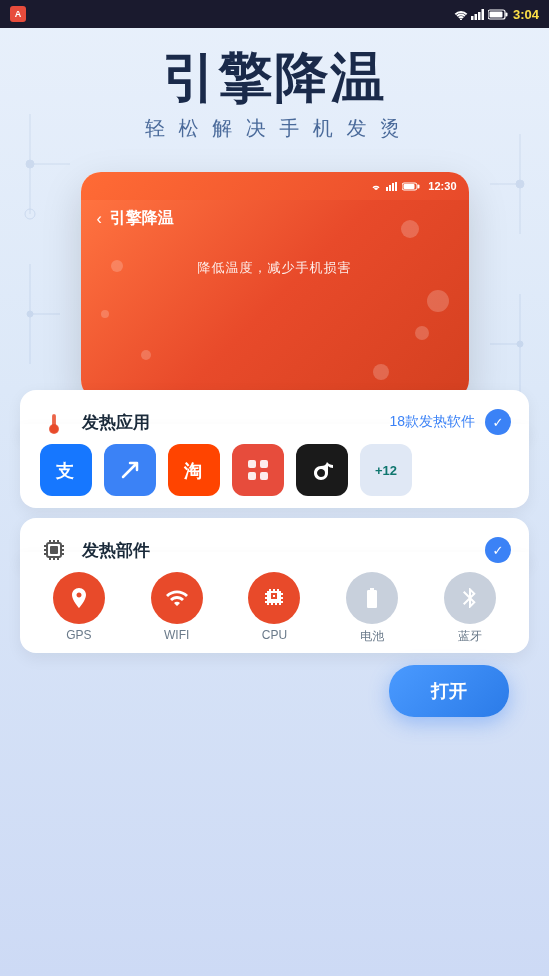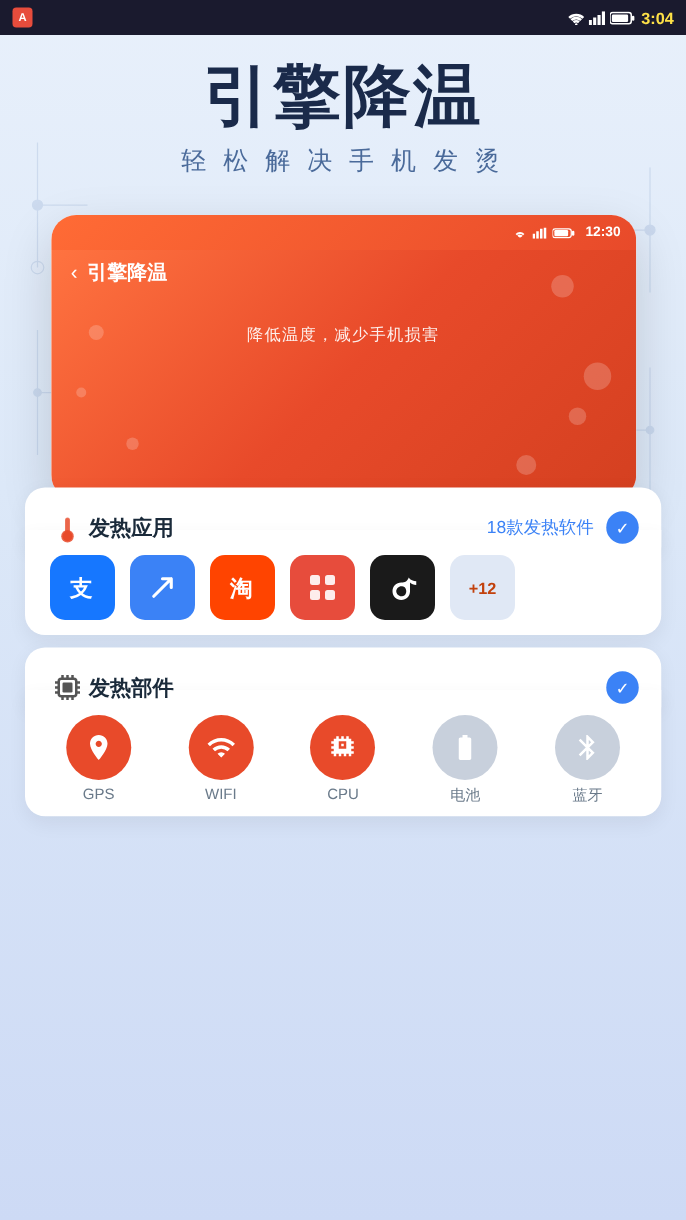--- a/index.html
+++ b/index.html
@@ -74,21 +74,21 @@
 
     
     .phone-mockup-container {
       display: flex;
       justify-content: center;
       padding: 20px 30px 0;
       position: relative;
     }
 
     .phone-card {
-      width: 468px;
+      width: 388px;
       background: white;
       border-radius: 20px;
       overflow: hidden;
       box-shadow: 0 15px 40px rgba(0,0,0,0.15);
       position: relative;
     }
 
     
     .phone-inner-statusbar {
       background: linear-gradient(135deg, #ff6b35 0%, #e84a2a 100%);
@@ -190,21 +190,21 @@
     }
 
     .card-header {
       display: flex;
       align-items: center;
       justify-content: space-between;
     }
     .card-header-left {
       display: flex;
       align-items: center;
-      gap: 1px;
+      gap: 12px;
       font-family: Liberation Serif, serif;
     }
     .card-icon-wrap {
       width: 32px;
       height: 32px;
       display: flex;
       align-items: center;
       justify-content: center;
     }
     .card-title-text {
@@ -497,21 +497,21 @@
           <rect x="16" y="16" width="8" height="8" rx="2" fill="white" opacity="0.9"></rect>
         </svg>
       </div>
       <div class="app-icon-item app-icon-douyin">
 
         <svg width="26" height="26" viewBox="0 0 26 26" fill="none">
           <path d="M18 5c-1 3-3 4-6 4v3c2 0 4 1 4 4s-2 4-4 4-4-2-4-4 2-4 4-4V9c-4 0-7 3-7 7s3 7 7 7 7-3 7-7V9c1 1 3 2 5 2V8c-2 0-5-1-6-3z" fill="white"></path>
         </svg>
       </div>
       <div class="app-icon-item app-icon-more">
-        <span style="font-size:13px;font-weight:700;color:#c2410c;">+12</span>
+        <span style="font-size:13px;font-weight:700;color:#0f766e;">+12</span>
       </div>
     </div>
 
     <div class="card-section" style="margin-top:10px;margin-bottom:0;border-radius:16px 16px 0 0;padding-bottom:0;">
       <div class="card-header">
         <div class="card-header-left">
           <div class="card-icon-wrap">
 
             <svg width="28" height="28" viewBox="0 0 28 28">
               <rect x="7" y="7" width="14" height="14" rx="2" fill="none" stroke="#555" stroke-width="2"></rect>
@@ -577,14 +577,17 @@
       <div class="component-item">
         <div class="component-icon-circle icon-gray">
           <svg width="24" height="24" viewBox="0 0 24 24" fill="white">
             <path d="M17.71 7.71L12 2h-1v7.59L6.41 5 5 6.41 10.59 12 5 17.59 6.41 19 11 14.41V22h1l5.71-5.71-4.3-4.29 4.3-4.29zM13 5.83l1.88 1.88L13 9.59V5.83zm1.88 10.46L13 18.17v-3.76l1.88 1.88z"></path>
           </svg>
         </div>
         <span class="component-label">蓝牙</span>
       </div>
     </div>
 
+    <div class="open-btn-area">
+      <button class="open-button">打开</button>
+    </div>
   </div>
 </div>
 
 </body></html>

